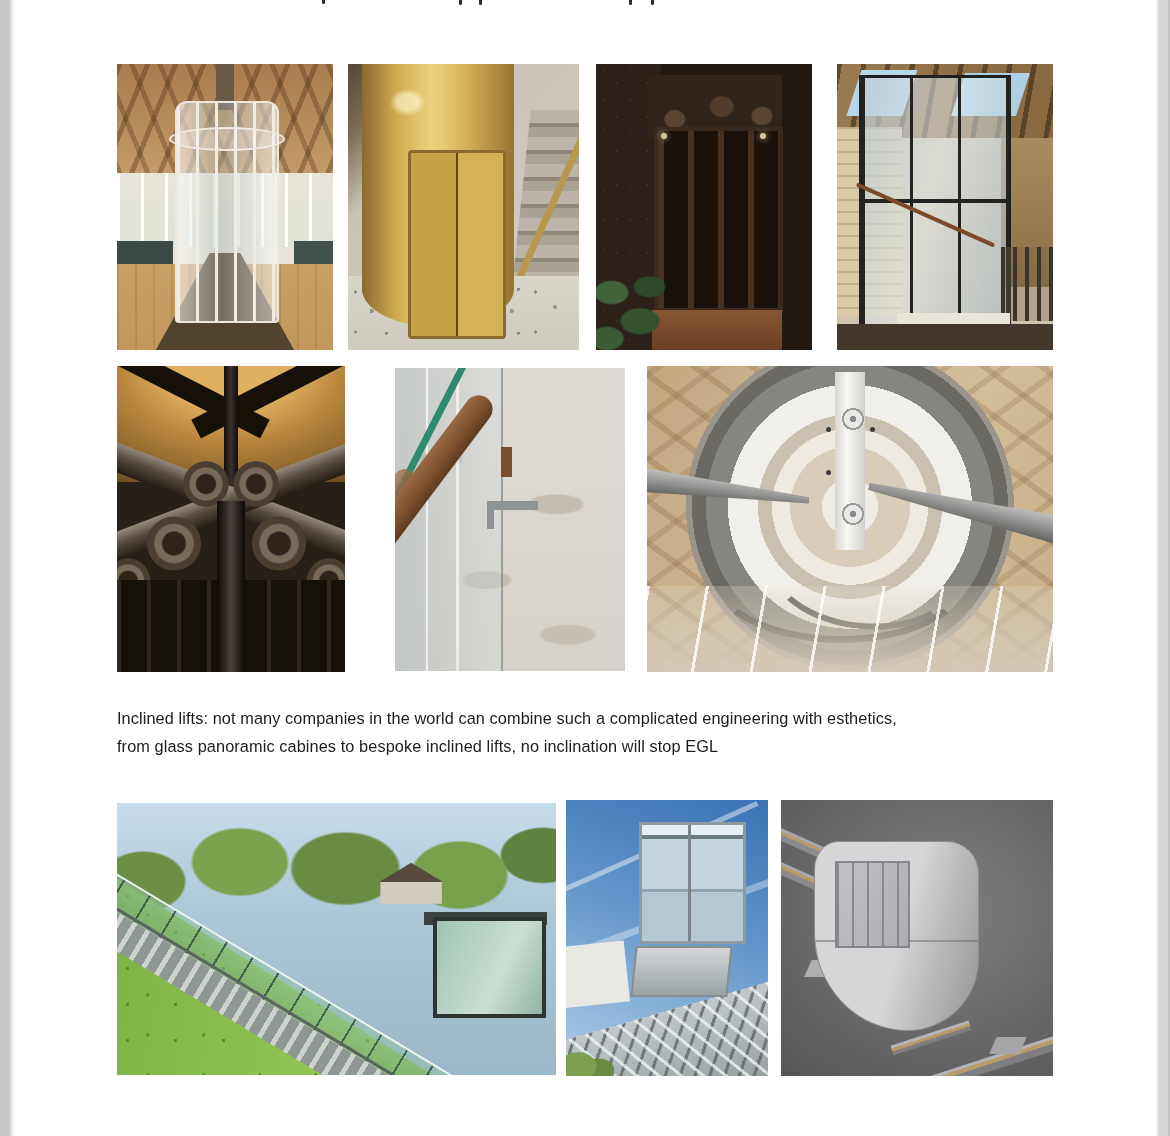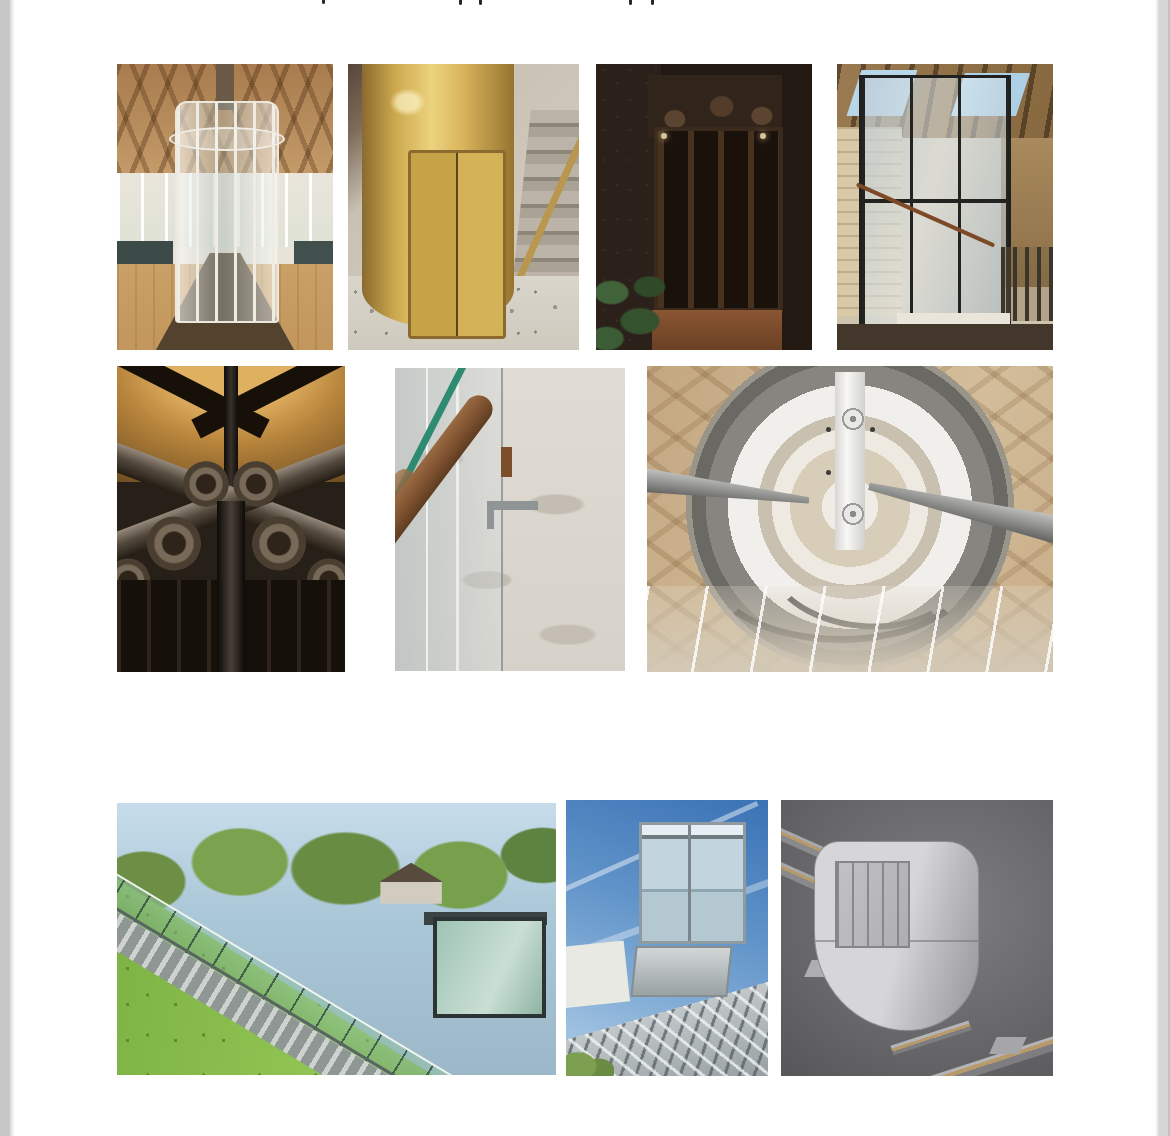--- a/index.html
+++ b/index.html
@@ -376,21 +376,22 @@
     <div class="p7-dot2"></div>
     <div class="p7-dot3"></div>
     <div class="p7-railL"></div>
     <div class="p7-railR"></div>
     <div class="p7-arc1"></div>
     <div class="p7-arc2"></div>
     <div class="p7-glassb"></div>
   </div>
 
   <p id="caption">
-    <br>
+    <span>Inclined lifts: not many companies in the world can combine such a complicated engineering with esthetics,</span><br>
+    <span>from glass panoramic cabines to bespoke inclined lifts, no inclination will stop EGL</span>
   </p>
 
   <div class="ph" id="p8" aria-label="inclined lift line on grassy hillside with stairs">
     <div class="p8-trees"></div>
     <div class="p8-house"></div>
     <div class="p8-grass"></div>
     <div class="p8-slope">
       <div class="p8-barrier"></div>
       <div class="p8-rail"></div>
       <div class="p8-steps"></div>

